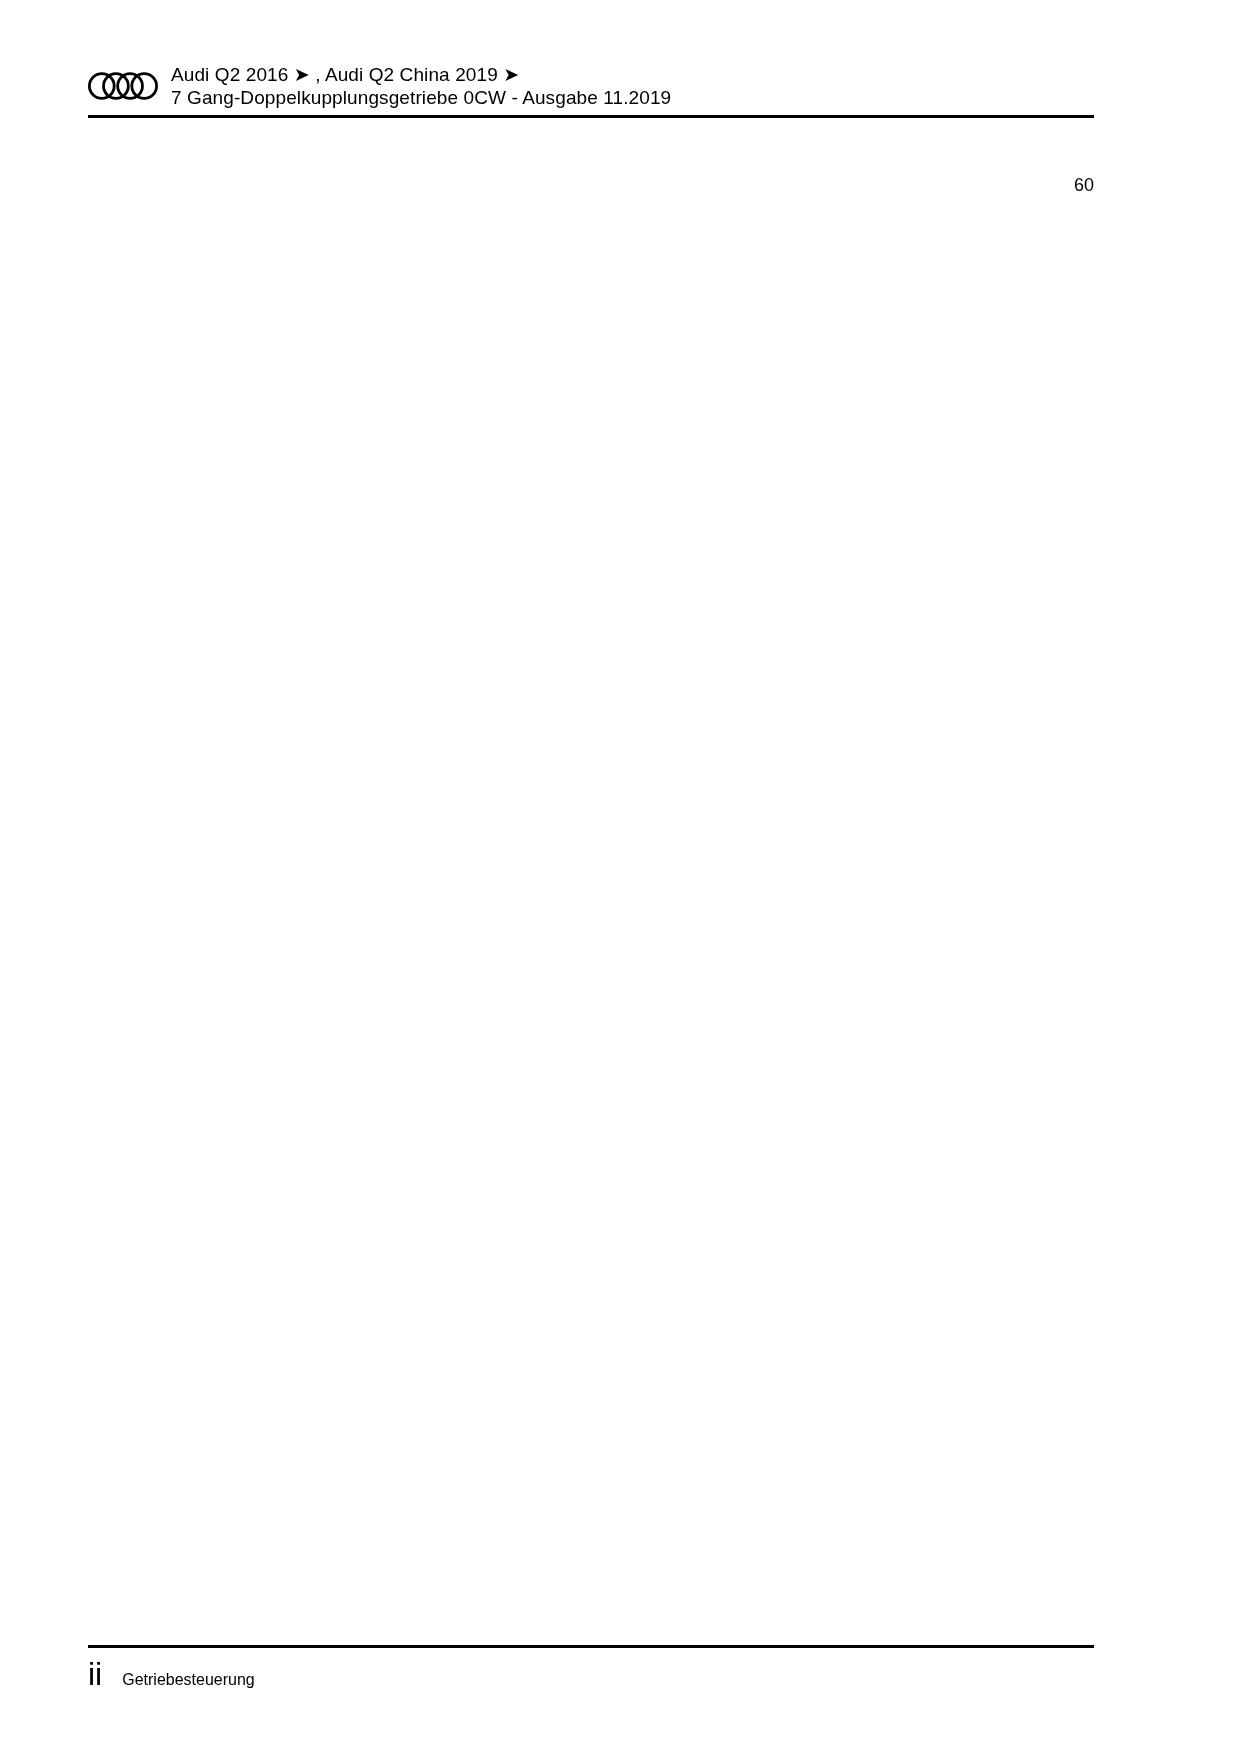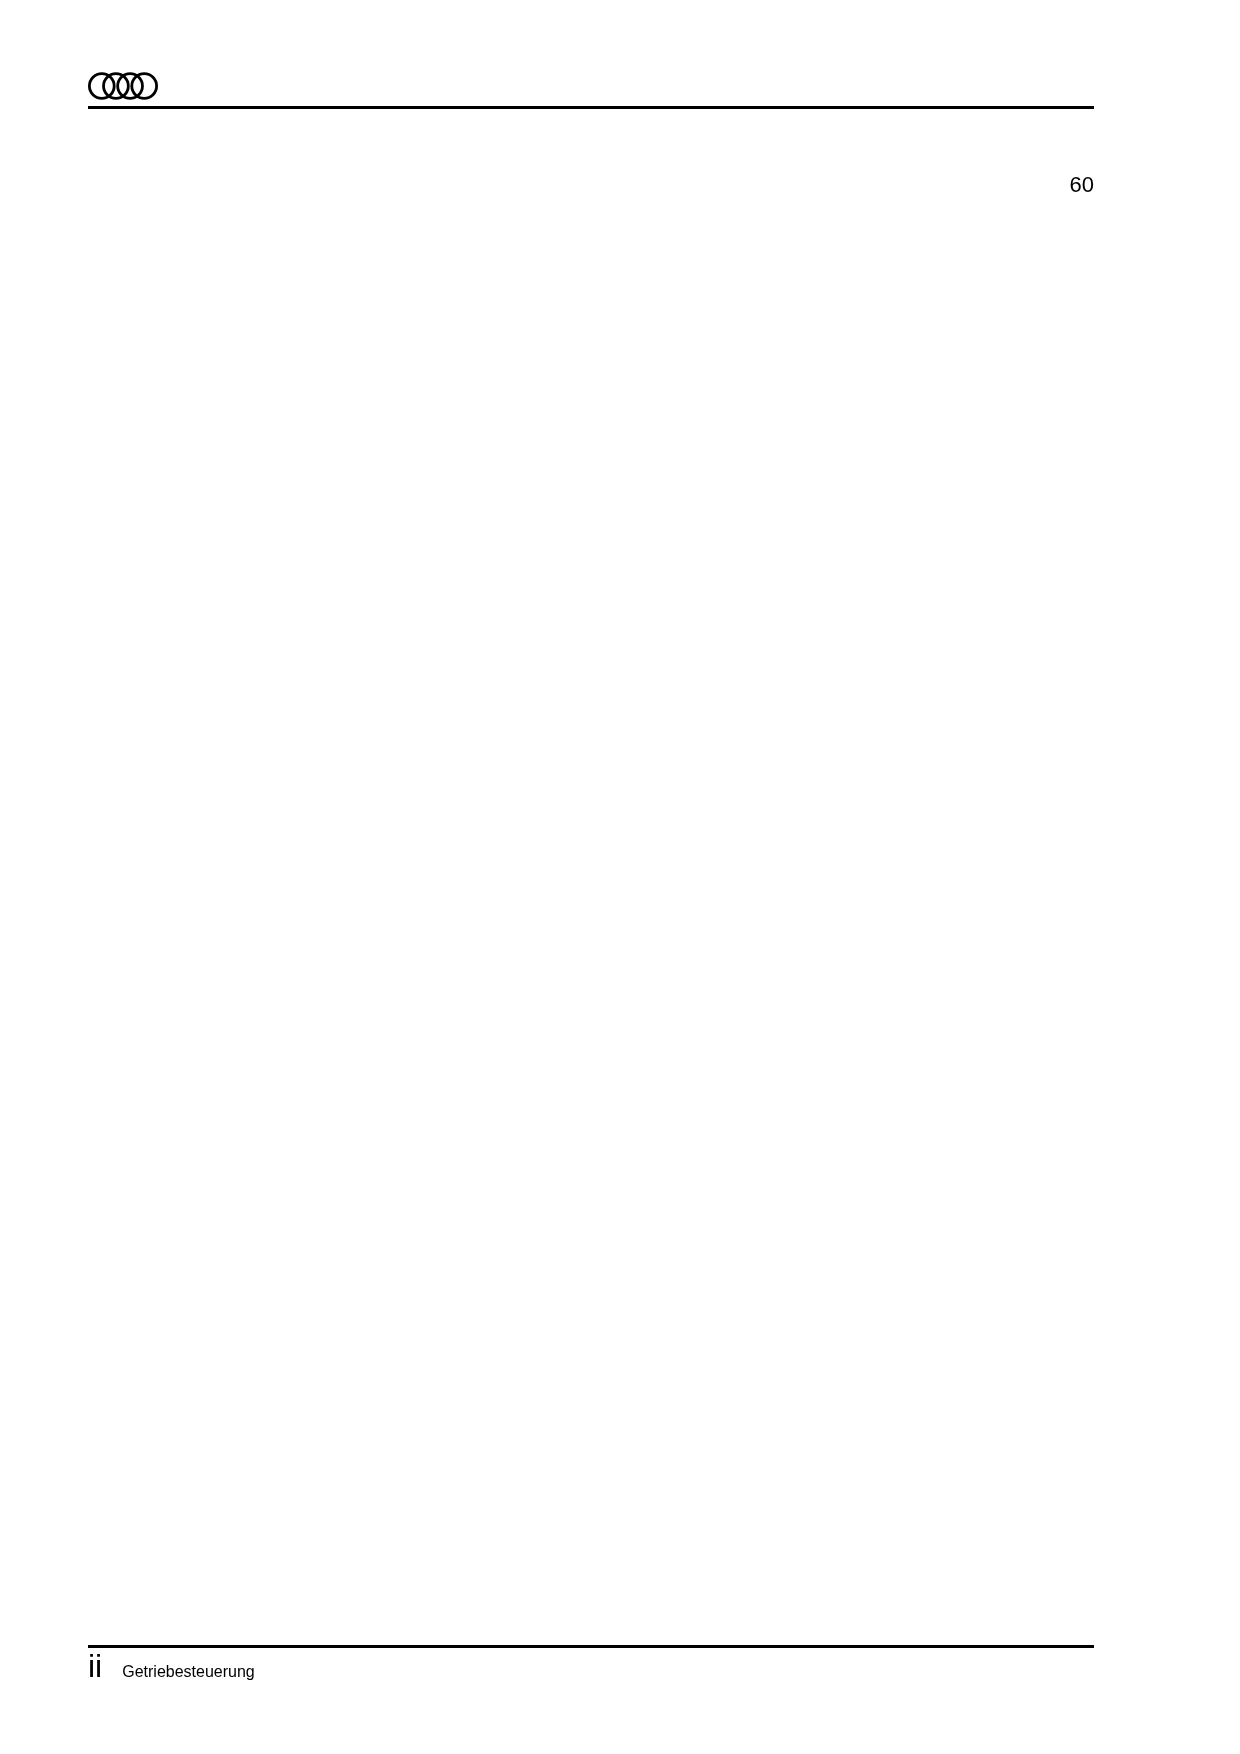--- a/index.html
+++ b/index.html
@@ -18,21 +18,21 @@
   .logo { width: 70px; height: 28px; flex: 0 0 70px; margin-top: 9px; }
   .header-text { margin-left: 13px; font-size: 19px; line-height: 23px; letter-spacing: 0.1px; }
   .rule { background: #000000; height: 3px; width: 100%; }
   .header-rule { margin-top: 6px; }
 
   
   .toc { position: absolute; left: 88px; top: 172px; width: 1006px; }
   .toc-row {
     display: flex;
     align-items: baseline;
-    font-size: 22px;
+    font-size: 18px;
     line-height: 26px;
     padding-left: 54px;
   }
   .toc-row .num { flex: 0 0 66px; }
   .toc-row .label { flex: 0 0 auto; white-space: nowrap; }
   .toc-row .leader {
     flex: 1 1 auto;
     overflow: hidden;
     white-space: nowrap;
     letter-spacing: 8px;
@@ -45,39 +45,43 @@
     padding-left: 0;
     font-size: 22px;
     line-height: 34px;
     margin-top: 14px;
     margin-bottom: 4px;
   }
   .toc-row.chapter .leader { letter-spacing: 9px; }
 
   
   .footer { position: absolute; left: 88px; top: 1645px; width: 1006px; }
-  .footer-row { display: flex; align-items: baseline; margin-top: 0; }
+  .footer-row { display: flex; align-items: baseline; margin-top: 8px; }
   .footer-page { font-size: 32px; line-height: 36px; }
   .footer-label { font-size: 16px; margin-left: 20px; }
 </style>
 </head>
 <body>
 
 <div class="page">
 
   <div class="header">
     <div class="header-row">
       <svg class="logo" viewBox="0 0 70 28" aria-hidden="true">
         <g fill="none" stroke="#000000" stroke-width="2.8">
           <circle cx="13.8" cy="14" r="12.4"></circle>
           <circle cx="27.93" cy="14" r="12.4"></circle>
           <circle cx="42.07" cy="14" r="12.4"></circle>
           <circle cx="56.2" cy="14" r="12.4"></circle>
         </g>
       </svg>
+      <div class="header-text">
+        <div>Audi Q2 2016 ➤ , Audi Q2 China 2019 ➤</div>
+        <div>7 Gang-Doppelkupplungsgetriebe 0CW - Ausgabe 11.2019</div>
+      </div>
     </div>
     <div class="rule header-rule"></div>
   </div>
 
   <div class="toc">
     <div>
         <div class="toc-row">
           <span class="num">1.1</span>
           <span class="label">Deckel für Parksperre aus- und einbauen</span>
           <span class="leader">................................................................................................................................................................</span>

